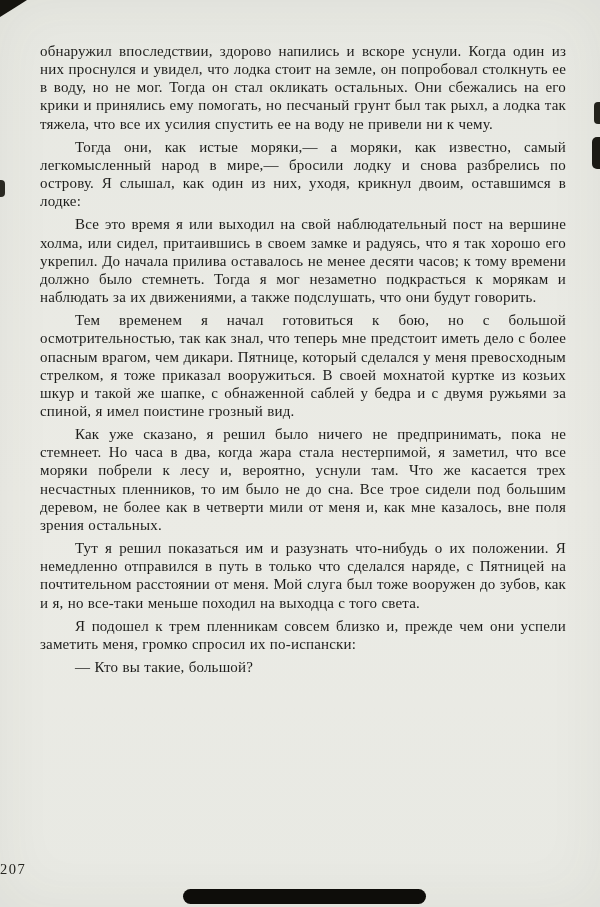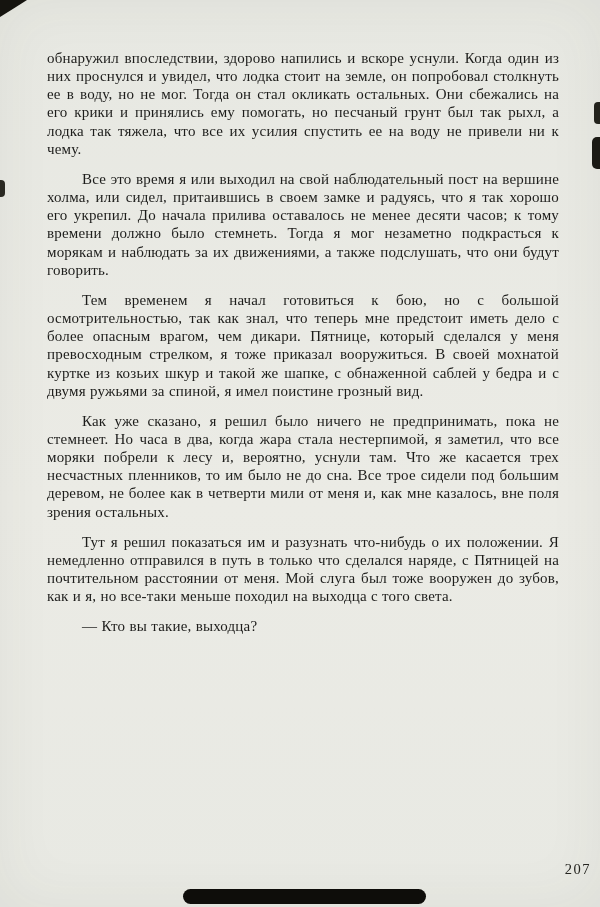--- a/index.html
+++ b/index.html
@@ -22,38 +22,38 @@
     color: #1d1d1b;
     overflow: hidden;
   }
   .text-block {
     position: absolute;
     top: 37px;
     left: 35px;
     right: 29px;
   }
   p.para {
-    margin: 12px;
+    margin: 5px;
     padding: 0;
     text-align: justify;
     text-indent: 35px;
     font-size: 15px;
     line-height: 18.15px;
     letter-spacing: 0.012em;
     word-spacing: 0.02em;
   }
   p.para.no-indent {
     text-indent: 0;
   }
   .page-number {
     position: absolute;
     top: 861px;
     left: 0;
-    right: 9px;
-    text-align: right;
+    right: 16px;
+    text-align: left;
     font-size: 14.5px;
     letter-spacing: 1.5px;
     color: #24241f;
   }
   
   .artifact {
     position: absolute;
     background: #15140f;
   }
   .artifact-corner-top-left {
@@ -102,22 +102,24 @@
 <div class="scan-page">
 
   <div class="artifact artifact-corner-top-left"></div>
   <div class="artifact artifact-right-1"></div>
   <div class="artifact artifact-right-2"></div>
   <div class="artifact artifact-left-1"></div>
   <div class="artifact artifact-bottom-bar"></div>
 
   <main class="text-block">
     <p class="para no-indent">обнаружил впоследствии, здорово напились и вскоре уснули. Когда один из них проснулся и увидел, что лодка стоит на земле, он попробовал столкнуть ее в воду, но не мог. Тогда он стал окликать остальных. Они сбежались на его крики и принялись ему помогать, но песчаный грунт был так рыхл, а лодка так тяжела, что все их усилия спустить ее на воду не привели ни к чему.</p>
+    <p class="para">Тогда они, как истые моряки,— а моряки, как известно, самый легкомысленный народ в мире,— бросили лодку и снова разбрелись по острову. Я слышал, как один из них, уходя, крикнул двоим, оставшимся в лодке:</p>
     <p class="para">Все это время я или выходил на свой наблюдательный пост на вершине холма, или сидел, притаившись в своем замке и радуясь, что я так хорошо его укрепил. До начала прилива оставалось не менее десяти часов; к тому времени должно было стемнеть. Тогда я мог незаметно подкрасться к морякам и наблюдать за их движениями, а также подслушать, что они будут говорить.</p>
     <p class="para">Тем временем я начал готовиться к бою, но с большой осмотрительностью, так как знал, что теперь мне предстоит иметь дело с более опасным врагом, чем дикари. Пятнице, который сделался у меня превосходным стрелком, я тоже приказал вооружиться. В своей мохнатой куртке из козьих шкур и такой же шапке, с обнаженной саблей у бедра и с двумя ружьями за спиной, я имел поистине грозный вид.</p>
     <p class="para">Как уже сказано, я решил было ничего не предпринимать, пока не стемнеет. Но часа в два, когда жара стала нестерпимой, я заметил, что все моряки побрели к лесу и, вероятно, уснули там. Что же касается трех несчастных пленников, то им было не до сна. Все трое сидели под большим деревом, не более как в четверти мили от меня и, как мне казалось, вне поля зрения остальных.</p>
     <p class="para">Тут я решил показаться им и разузнать что-нибудь о их положении. Я немедленно отправился в путь в только что сделался наряде, с Пятницей на почтительном расстоянии от меня. Мой слуга был тоже вооружен до зубов, как и я, но все-таки меньше походил на выходца с того света.</p>
-    <p class="para">— Кто вы такие, выходца?</p>
+    <p class="para">Я подошел к трем пленникам совсем близко и, прежде чем они успели заметить меня, громко спросил их по-испански:</p>
+    <p class="para">— Кто вы такие, большой?</p>
   </main>
 
   <div class="page-number">207</div>
 
 </div>
 
 </body></html>

